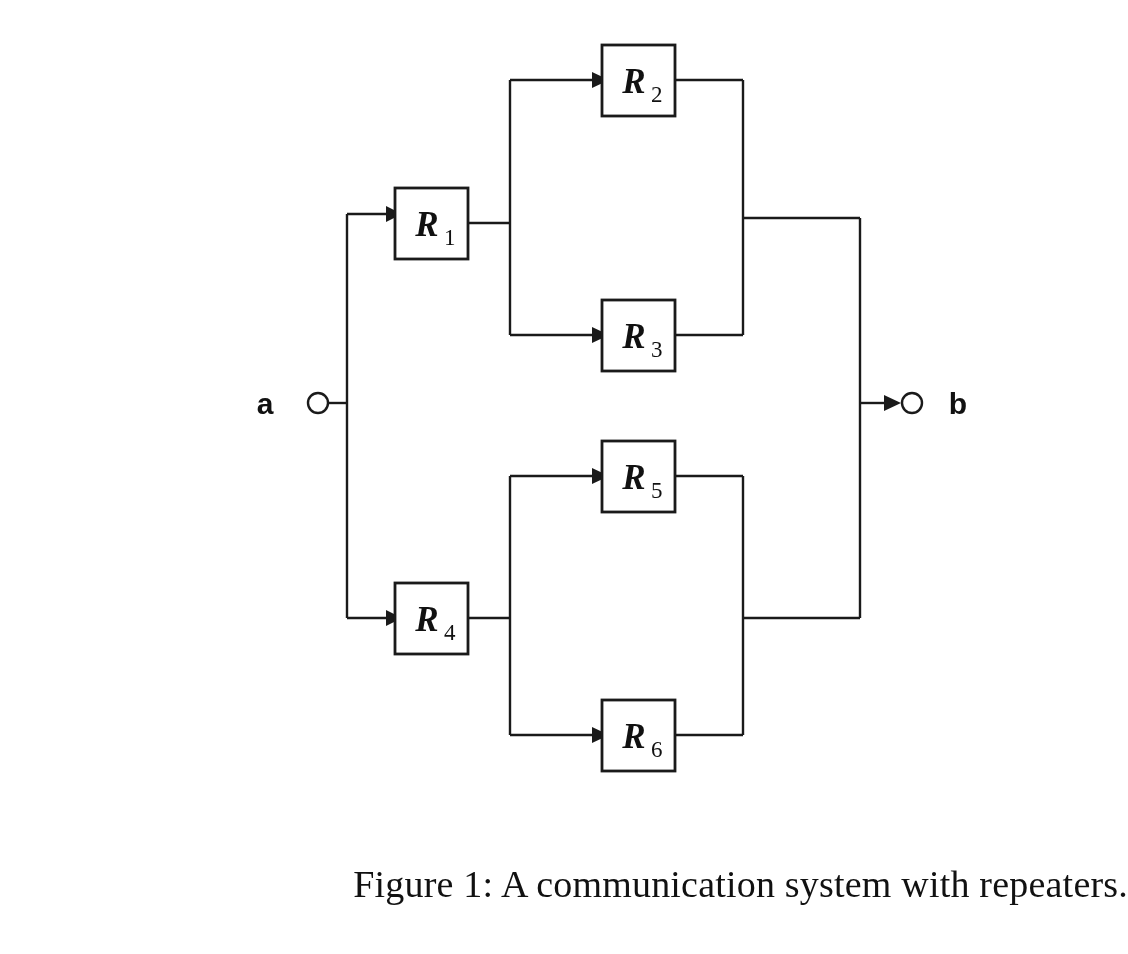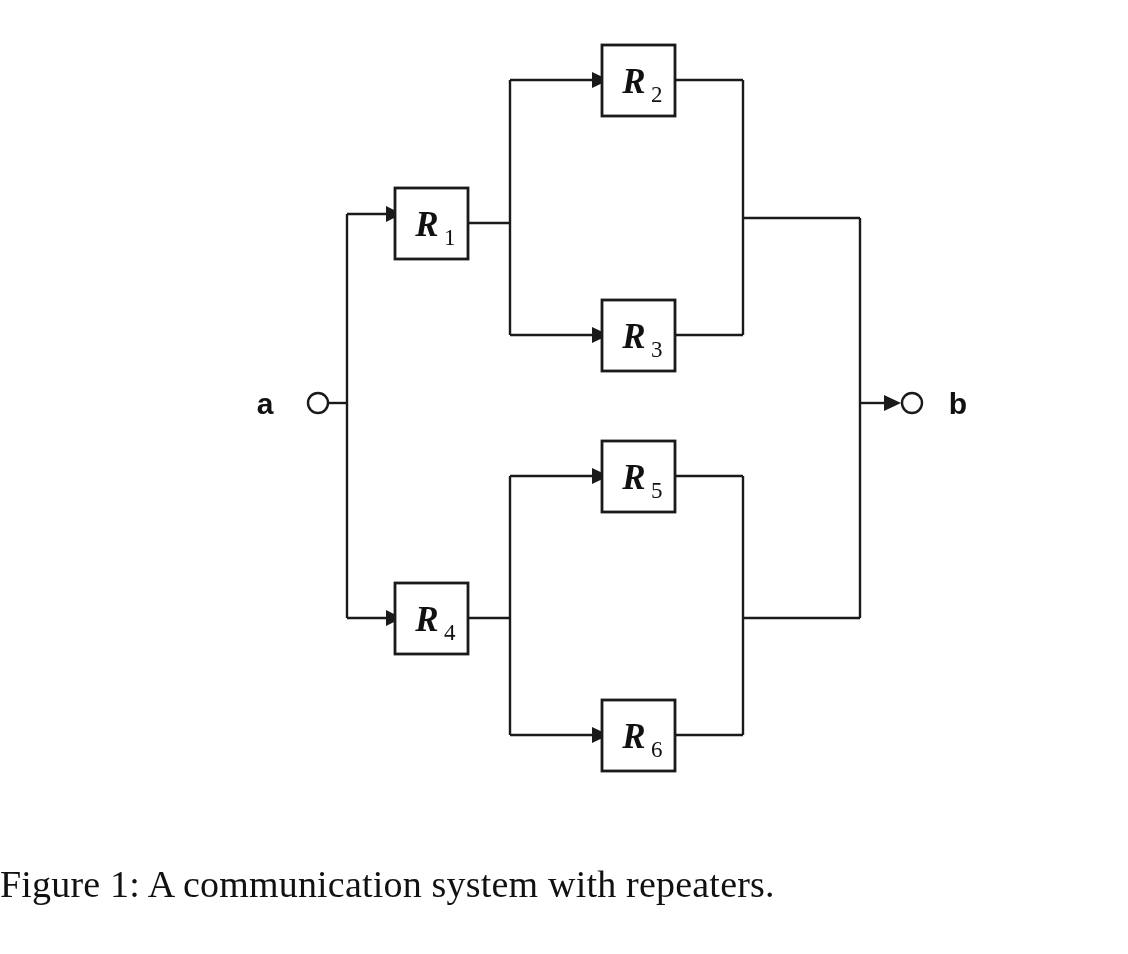--- a/index.html
+++ b/index.html
@@ -71,21 +71,21 @@
     font-size: 30px;
     fill: #111111;
     text-anchor: middle;
     dominant-baseline: alphabetic;
   }
   #figure-caption {
     position: absolute;
     left: 0;
     top: 862px;
     width: 1128px;
-    text-align: left;
+    text-align: right;
     font-family: "Liberation Serif", serif;
     font-size: 38px;
     color: #111111;
     letter-spacing: 0.2px;
     white-space: nowrap;
   }
 </style>
 </head>
 <body>
 

